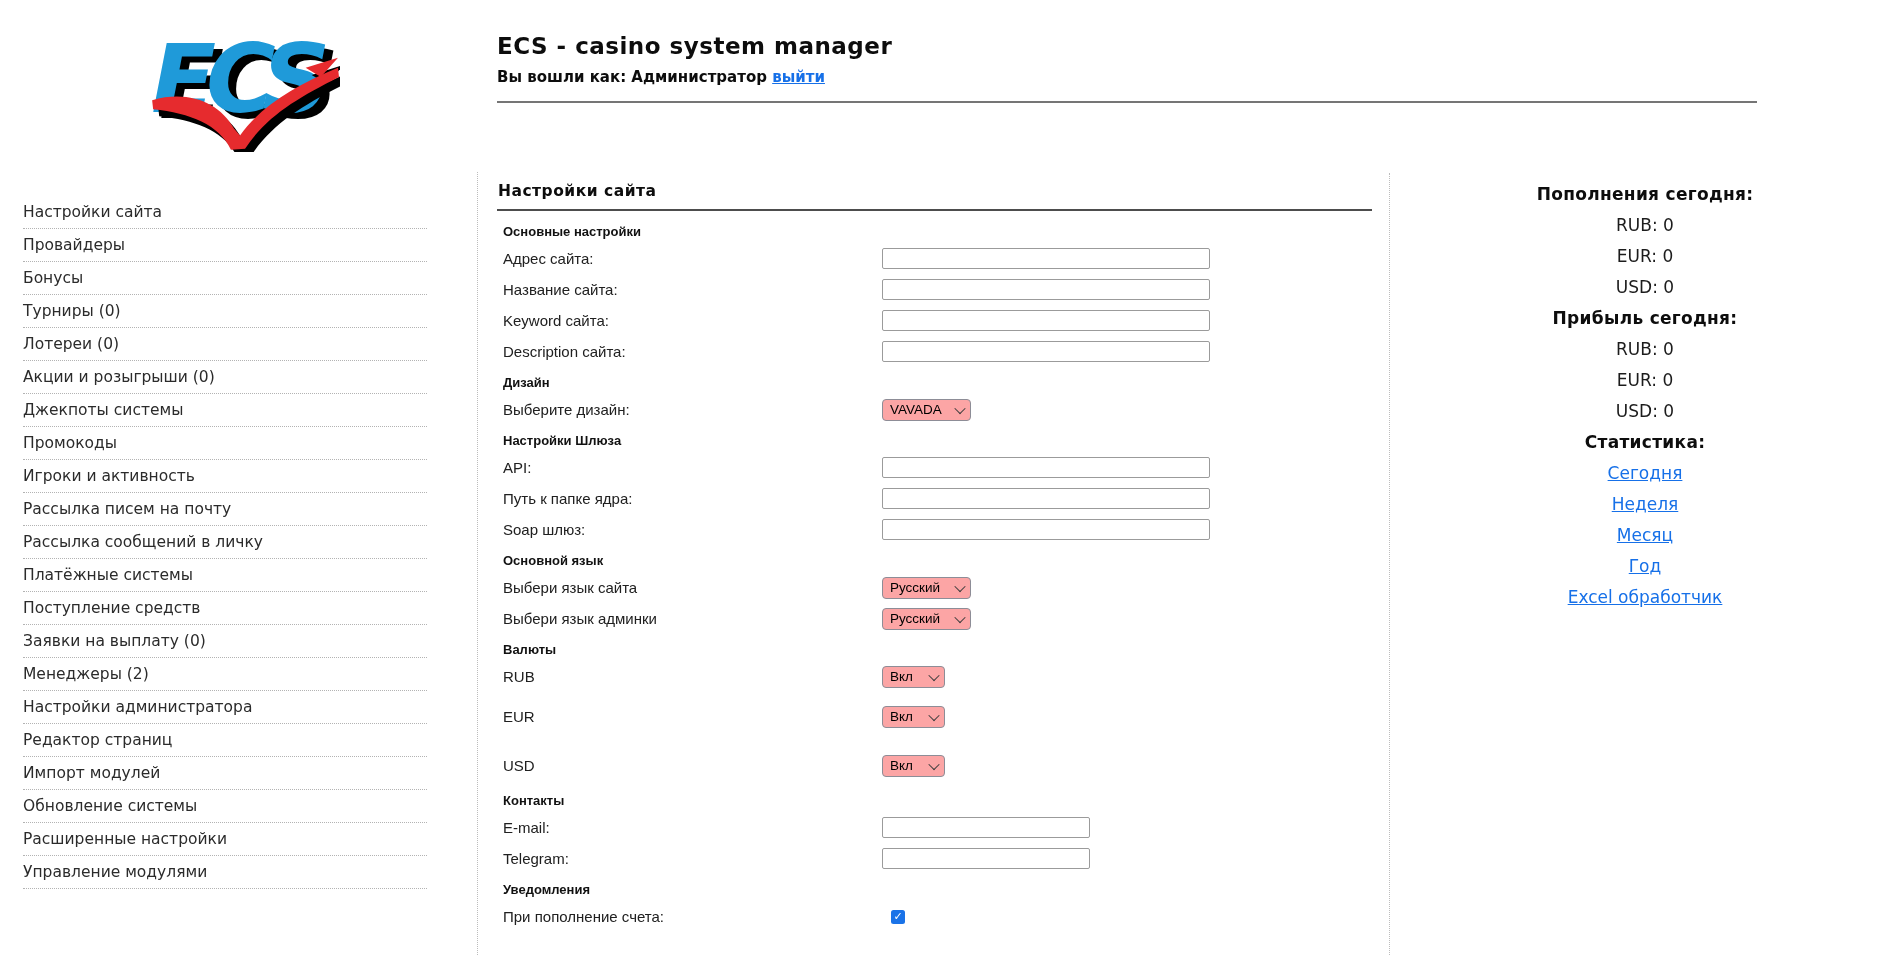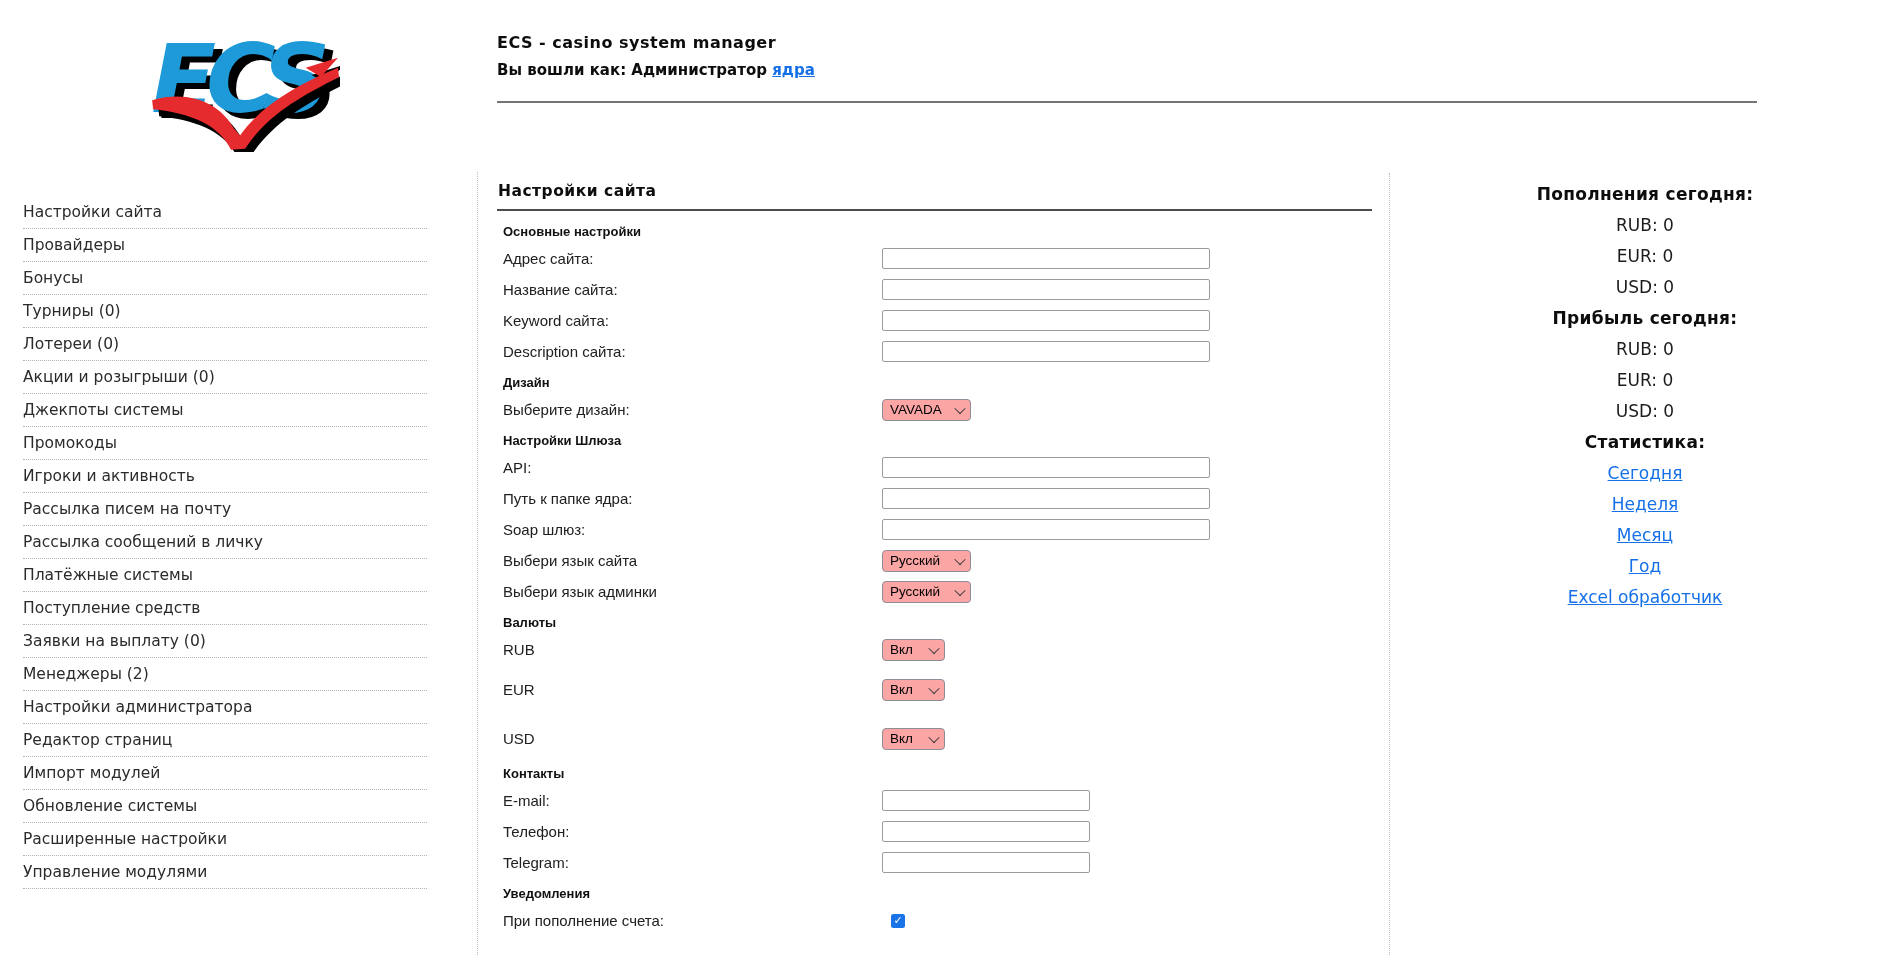--- a/index.html
+++ b/index.html
@@ -5,21 +5,21 @@
   * { margin:0; padding:0; box-sizing:border-box; }
   html,body { background:#fff; }
   .page {
     position:relative; width:1757px; height:955px; overflow:hidden; background:#fff;
     font-family:"DejaVu Sans", sans-serif; color:#1c1c1c;
   }
 
   
   .logo { position:absolute; left:138px; top:16px; width:202px; height:136px; }
   .header-text { position:absolute; left:497px; top:33px; }
-  .page-title { font-size:16px; font-weight:700; color:#0d0d0d; letter-spacing:0.5px; }
+  .page-title { font-size:23px; font-weight:700; color:#0d0d0d; letter-spacing:0.5px; }
   .login-line { margin-top:9px; font-size:15px; font-weight:700; color:#0d0d0d; }
   .login-line a { color:#1670e8; text-decoration:underline; font-weight:700; }
   .header-rule { position:absolute; left:497px; right:0; top:101px; border-top:2px solid #757575; }
 
   
   .sidebar { position:absolute; left:23px; top:196px; width:404px; }
   .sidebar ul { list-style:none; }
   .sidebar li {
     padding:6px 0 5px 0; border-bottom:1px dotted #b3b3b3;
     font-size:15.5px; color:#2b2b2b; cursor:pointer; line-height:21px;
@@ -88,21 +88,21 @@
     <g fill="#e62b2e">
       <path d="M14 82 C50 72 80 84 95 110 L101 117 C120 90 154 68 198 50 L199 59 C158 80 128 97 106 130 L92 131 C80 106 52 95 15 91 Z"></path>
       <path d="M166 50 L198 40 L181 59 Z"></path>
     </g>
   </svg>
 
   <div class="header-text">
     <div class="page-title">ECS - casino system manager</div>
     <div class="login-line">
       <span>Вы вошли как: Администратор</span>
-      <a href="#">ядра</a>
+      <a href="#">выйти</a>
     </div>
   </div>
   <div class="header-rule"></div>
 
   <nav class="sidebar">
     <ul>
       <li>Настройки сайта</li>
       <li>Провайдеры</li>
       <li>Бонусы</li>
       <li>Турниры (0)</li>
@@ -169,20 +169,21 @@
     </div>
     <div class="row">
       <span class="flabel">Путь к папке ядра:</span>
       <input class="text-input" type="text" style="">
     </div>
     <div class="row">
       <span class="flabel">Soap шлюз:</span>
       <input class="text-input" type="text" style="">
     </div>
 
+    <div class="section">Основной язык</div>
 
     <div class="row">
       <span class="flabel">Выбери язык сайта</span>
       <div class="select w-lang">
         <span>Русский</span>
         <span class="chev"></span>
       </div>
     </div>
     <div class="row">
       <span class="flabel">Выбери язык админки</span>
@@ -213,24 +214,20 @@
       <div class="select w-onoff">
         <span>Вкл</span>
         <span class="chev"></span>
       </div>
     </div>
 
     <div class="section">Контакты</div>
 
     <div class="row">
       <span class="flabel">E-mail:</span>
-      <input class="text-input narrow" type="text" style="">
-    </div>
-    <div class="row">
-      <span class="flabel">Телефон:</span>
       <input class="text-input narrow" type="text" style="">
     </div>
     <div class="row">
       <span class="flabel">Telegram:</span>
       <input class="text-input narrow" type="text" style="">
     </div>
 
     <div class="section">Уведомления</div>
 
     <div class="row">

